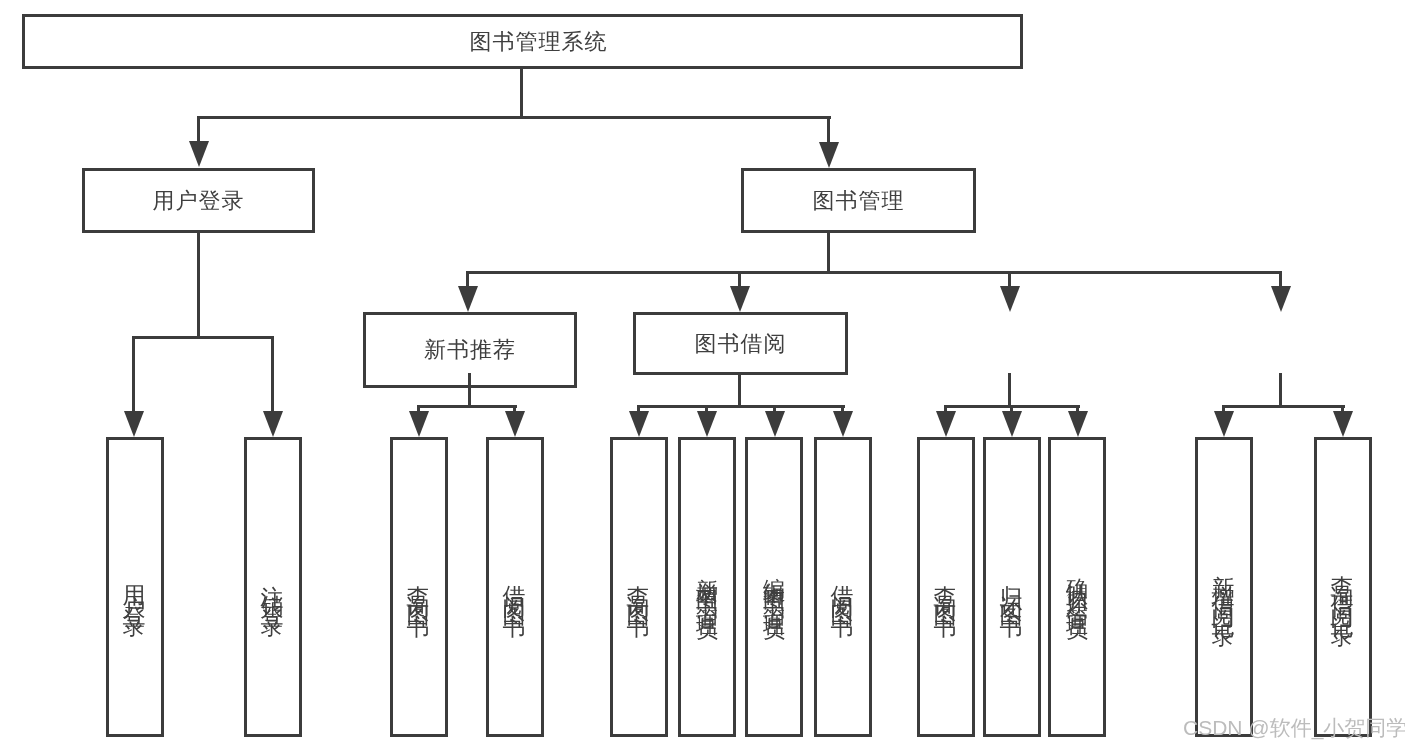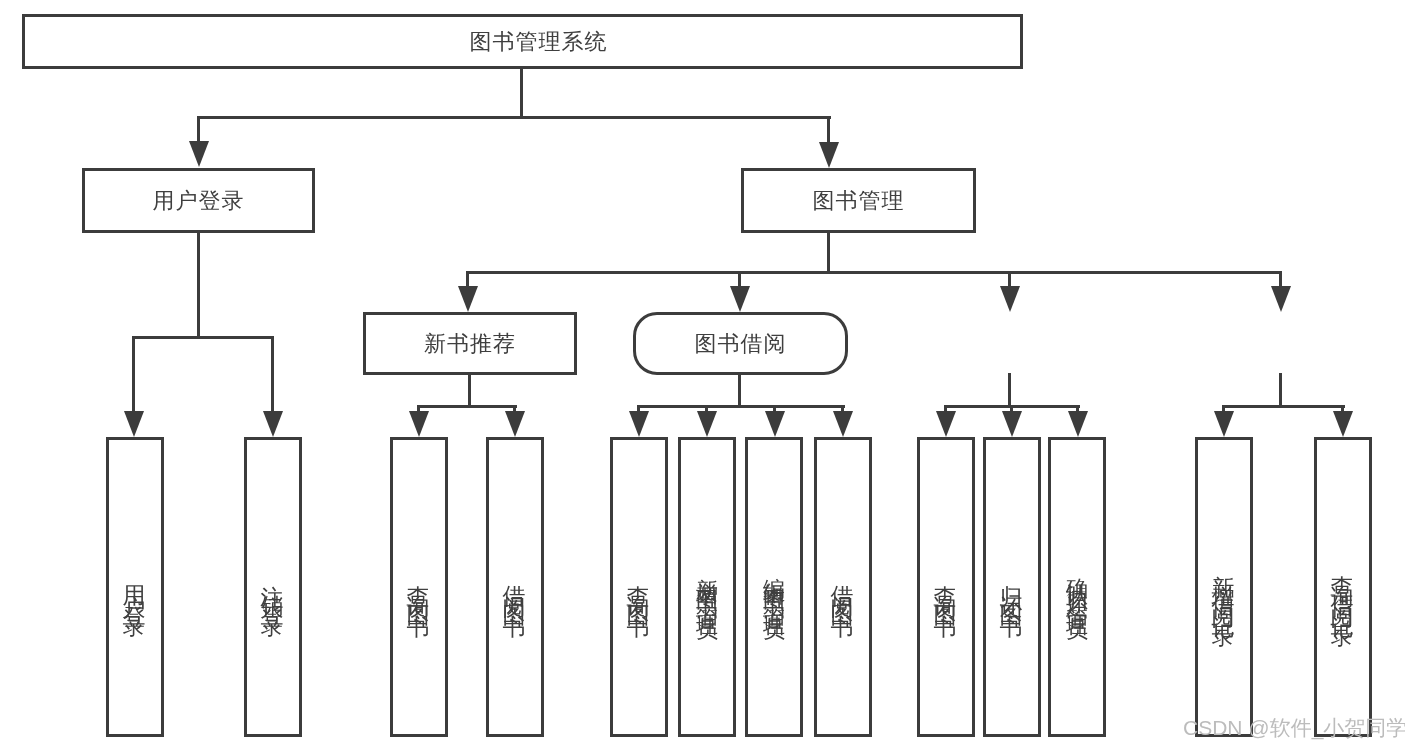--- a/index.html
+++ b/index.html
@@ -67,22 +67,22 @@
 </head>
 <body>
 
 <div id="canvas">
 
   <div class="box" style="left:22px; top:14px; width:1001px; height:55px;padding-left:32px;">图书管理系统</div>
 
   <div class="box" style="left:82px; top:168px; width:233px; height:65px;">用户登录</div>
   <div class="box" style="left:712px; top:168px; width:235px; height:65px;margin-left:29px;">图书管理</div>
 
-  <div class="box" style="left:363px; top:312px; width:214px; height:63px;">新书推荐</div>
-  <div class="box" style="left:633px; top:312px; width:215px; height:63px;border-radius:24px;">图书借阅</div>
+  <div class="box" style="left:363px; top:312px; width:214px; height:76px;">新书推荐</div>
+  <div class="box" style="left:633px; top:312px; width:215px; height:63px;">图书借阅</div>
 
   <div class="box vbox" style="left:106px; top:437px; width:58px; height:300px;">用户登录</div>
   <div class="box vbox" style="left:244px; top:437px; width:58px; height:300px;">注销登录</div>
 
   <div class="box vbox" style="left:390px; top:437px; width:58px; height:300px;">查询图书</div>
   <div class="box vbox" style="left:486px; top:437px; width:58px; height:300px;">借阅图书</div>
 
   <div class="box vbox" style="left:610px; top:437px; width:58px; height:300px;">查询图书</div>
   <div class="box vbox long" style="left:678px; top:437px; width:58px; height:300px;">新增图书（管理员）</div>
   <div class="box vbox long" style="left:745px; top:437px; width:58px; height:300px;">编辑图书（管理员）</div>

